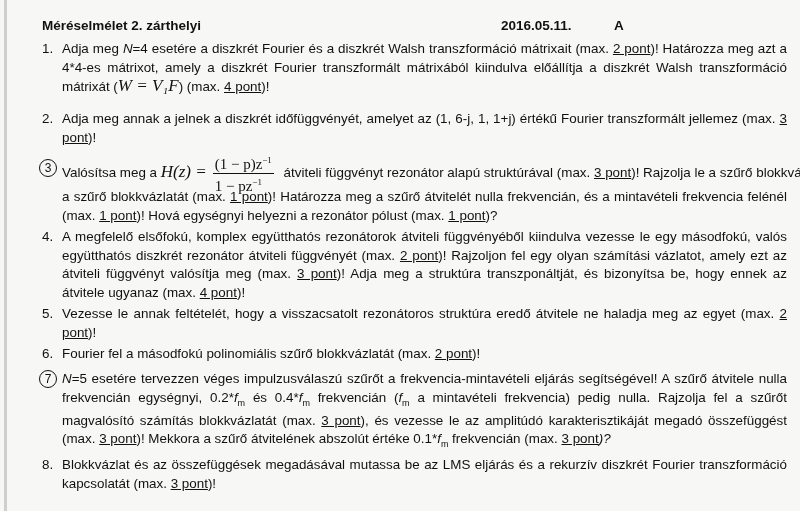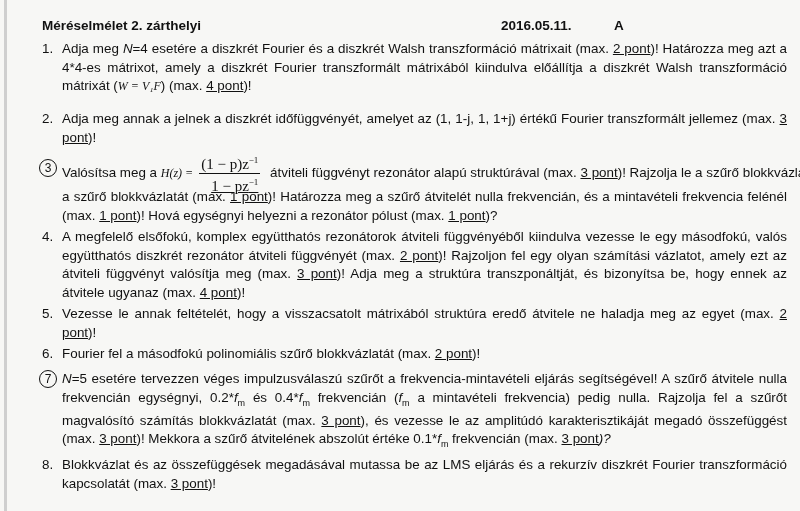--- a/index.html
+++ b/index.html
@@ -14,24 +14,24 @@
   .edge { position: absolute; left: 0; top: 0; width: 3px; height: 511px; background: #cfcfcf; }
   .header { position: absolute; top: 18px; left: 38px; width: 740px; font-weight: bold; font-size: 13.5px; }
   .header .title { position: absolute; left: 0; }
   .header .date { position: absolute; left: 443px; margin-left: 16px; }
   .header .variant { position: absolute; left: 572px; }
   .q { position: absolute; left: 38px; width: 745px; font-size: 13.4px; line-height: 18.5px; }
   .q .num { position: absolute; left: 0; top: 0; width: 20px; }
   .q .body { margin-left: 20px; text-align: justify; }
   .circled { display:inline-block; width:16px; height:16px; border:1.3px solid #111; border-radius:50%; text-align:center; line-height:16px; font-size:12px; margin-left:-3px; }
   .pt { text-decoration: underline; }
-  .math { font-family: "Liberation Serif", serif; font-style: italic; font-size: 12px; }
-  .frac { display:inline-block; vertical-align: middle; text-align:right; font-family: "Liberation Serif", serif; font-size: 15px; margin: 0 6px; }
+  .math { font-family: "Liberation Serif", serif; font-style: italic; font-size: 17px; }
+  .frac { display:inline-block; vertical-align: middle; text-align:left; font-family: "Liberation Serif", serif; font-size: 15px; margin: 0 6px; }
   .frac .n { display:block; border-bottom: 1px solid #111; padding: 0 2px; }
-  .frac .d { display:block; padding: 0 2px; text-decoration: underline; }
+  .frac .d { display:block; padding: 0 2px; }
   sup { font-size: 9px; }
   sub { font-size: 9px; }
 </style>
 </head>
 <body>
 
 <div class="page">
   <div class="edge"></div>
 
   <div class="header">
@@ -40,42 +40,42 @@
     <span class="variant">A</span>
   </div>
 
   <div class="q" style="top:40px;">
     <span class="num">1.</span>
     <div class="body"><span>Adja meg </span><i>N</i><span>=4 esetére a diszkrét Fourier és a diszkrét Walsh transzformáció mátrixait (max. </span><span class="pt">2 pont</span><span>)! Határozza meg azt a 4*4-es mátrixot, amely a diszkrét Fourier transzformált mátrixából kiindulva előállítja a diszkrét Walsh transzformáció mátrixát (</span><span class="math">W = V₁F</span><span>) (max. </span><span class="pt">4 pont</span><span>)!</span></div>
   </div>
 
   <div class="q" style="top:110px;">
     <span class="num">2.</span>
-    <div class="body"><span>Adja meg annak a jelnek a diszkrét időfüggvényét, amelyet az (1, 1-j, 1, 1+j) értékű Fourier transzformált jellemez (max. </span><span class="pt">3 pont</span><span>)!</span></div>
+    <div class="body"><span>Adja meg annak a jelnek a diszkrét időfüggvényét, amelyet az (1, 6-j, 1, 1+j) értékű Fourier transzformált jellemez (max. </span><span class="pt">3 pont</span><span>)!</span></div>
   </div>
 
   <div class="q" style="top:152px;">
     <span class="num" style="top:7px;"><span class="circled">3</span></span>
     <div class="body" style="line-height:18.5px;">
       <div style="height:40px; line-height:40px; white-space:nowrap;"><span>Valósítsa meg a </span><span class="math">H(z) =</span><span class="frac" style="line-height:17px;"><span class="n"><span>(1 − p)z</span><sup>−1</sup></span><span class="d"><span>1 − pz</span><sup>−1</sup></span></span><span> átviteli függvényt rezonátor alapú struktúrával (max. </span><span class="pt">3 pont</span><span>)! Rajzolja le a szűrő blokkvázlatát (max. </span></div>
       <div style="margin-top:1px;"><span></span></div>
     </div>
   </div>
   <div class="q" style="top:208px; height:auto;">
     <div class="body" style="margin-top:-20px;">a szűrő blokkvázlatát (max. <span class="pt">1 pont</span><span>)! Határozza meg a szűrő átvitelét nulla frekvencián, és a mintavételi frekvencia felénél (max. </span><span class="pt">1 pont</span><span>)! Hová egységnyi helyezni a rezonátor pólust (max. </span><span class="pt">1 pont</span><span>)?</span></div>
   </div>
 
   <div class="q" style="top:228px;">
     <span class="num">4.</span>
     <div class="body"><span>A megfelelő elsőfokú, komplex együtthatós rezonátorok átviteli függvényéből kiindulva vezesse le egy másodfokú, valós együtthatós diszkrét rezonátor átviteli függvényét (max. </span><span class="pt">2 pont</span><span>)! Rajzoljon fel egy olyan számítási vázlatot, amely ezt az átviteli függvényt valósítja meg (max. </span><span class="pt">3 pont</span><span>)! Adja meg a struktúra transzponáltját, és bizonyítsa be, hogy ennek az átvitele ugyanaz (max. </span><span class="pt">4 pont</span><span>)!</span></div>
   </div>
 
   <div class="q" style="top:305px;">
     <span class="num">5.</span>
-    <div class="body"><span>Vezesse le annak feltételét, hogy a visszacsatolt mátrixából struktúra eredő átvitele ne haladja meg az egyet (max. </span><span class="pt">2 pont</span><span>)!</span></div>
+    <div class="body"><span>Vezesse le annak feltételét, hogy a visszacsatolt rezonátoros struktúra eredő átvitele ne haladja meg az egyet (max. </span><span class="pt">2 pont</span><span>)!</span></div>
   </div>
 
   <div class="q" style="top:345px;">
     <span class="num">6.</span>
     <div class="body"><span>Fourier fel a másodfokú polinomiális szűrő blokkvázlatát (max. </span><span class="pt">2 pont</span><span>)!</span></div>
   </div>
 
   <div class="q" style="top:370px;">
     <span class="num"><span class="circled">7</span></span>
     <div class="body"><i>N</i><span>=5 esetére tervezzen véges impulzusválaszú szűrőt a frekvencia-mintavételi eljárás segítségével! A szűrő átvitele nulla frekvencián egységnyi, 0.2*</span><i>f</i><sub>m</sub><span> és 0.4*</span><i>f</i><sub>m</sub><span> frekvencián (</span><i>f</i><sub>m</sub><span> a mintavételi frekvencia) pedig nulla. Rajzolja fel a szűrőt magvalósító számítás blokkvázlatát (max. </span><span class="pt">3 pont</span><span>), és vezesse le az amplitúdó karakterisztikáját megadó összefüggést (max. </span><span class="pt">3 pont</span><span>)! Mekkora a szűrő átvitelének abszolút értéke 0.1*</span><i>f</i><sub>m</sub><span> frekvencián (max. </span><span class="pt">3 pont</span><i>)?</i></div>

